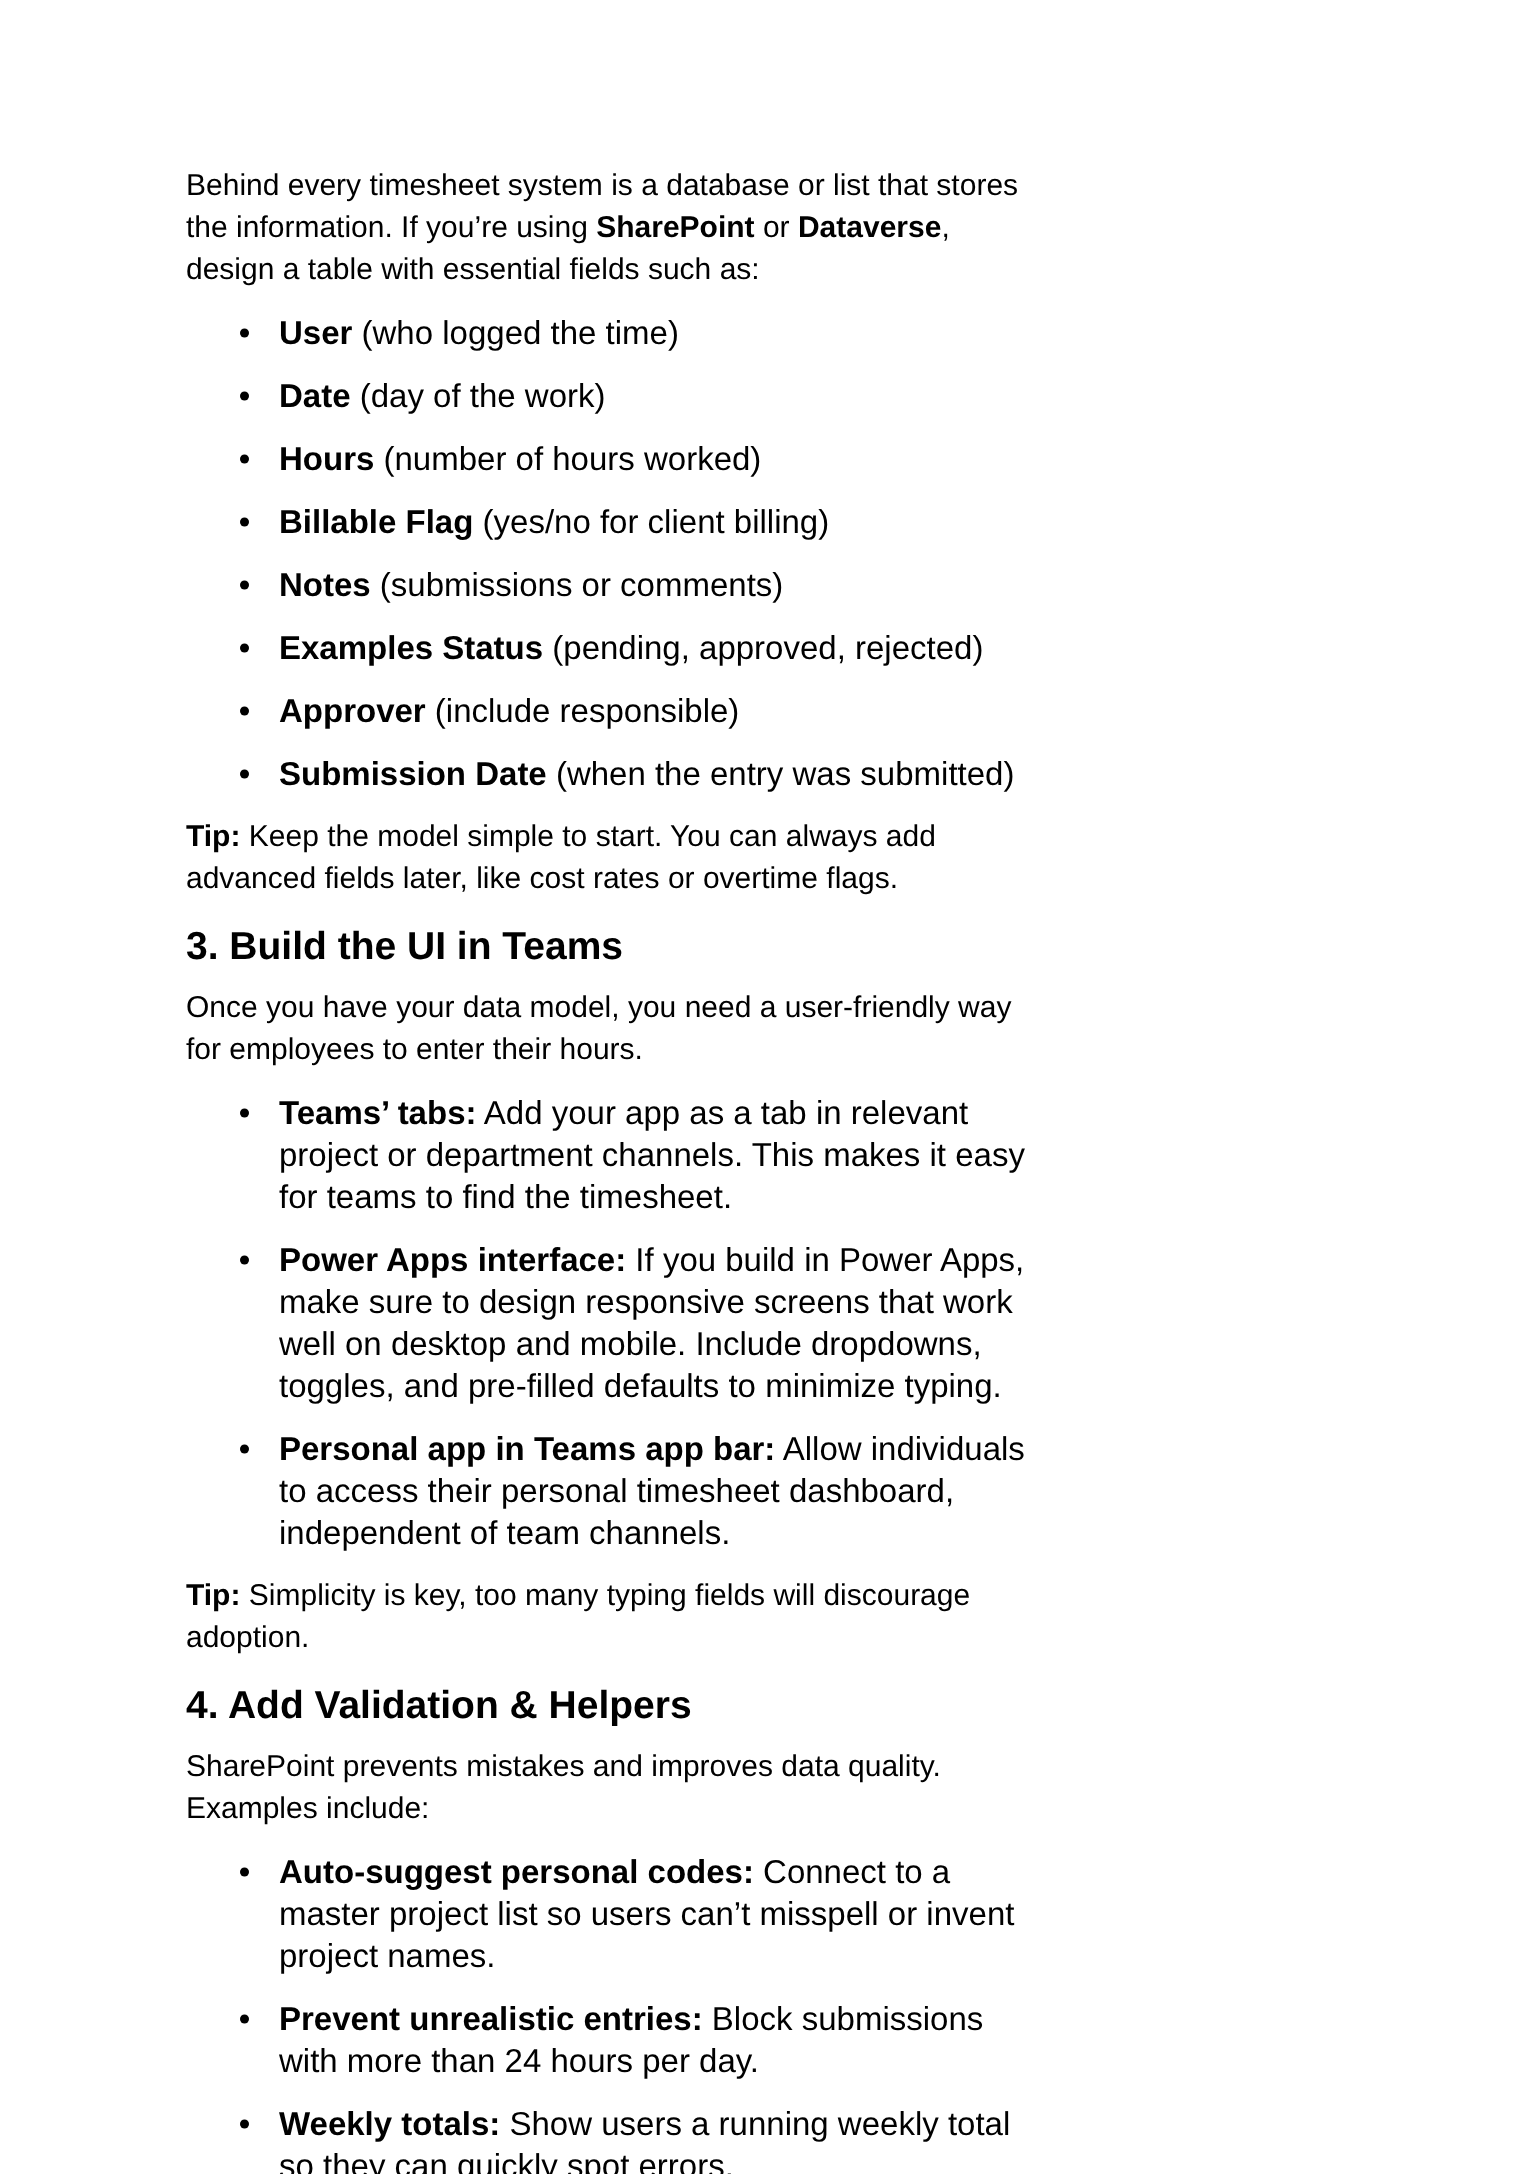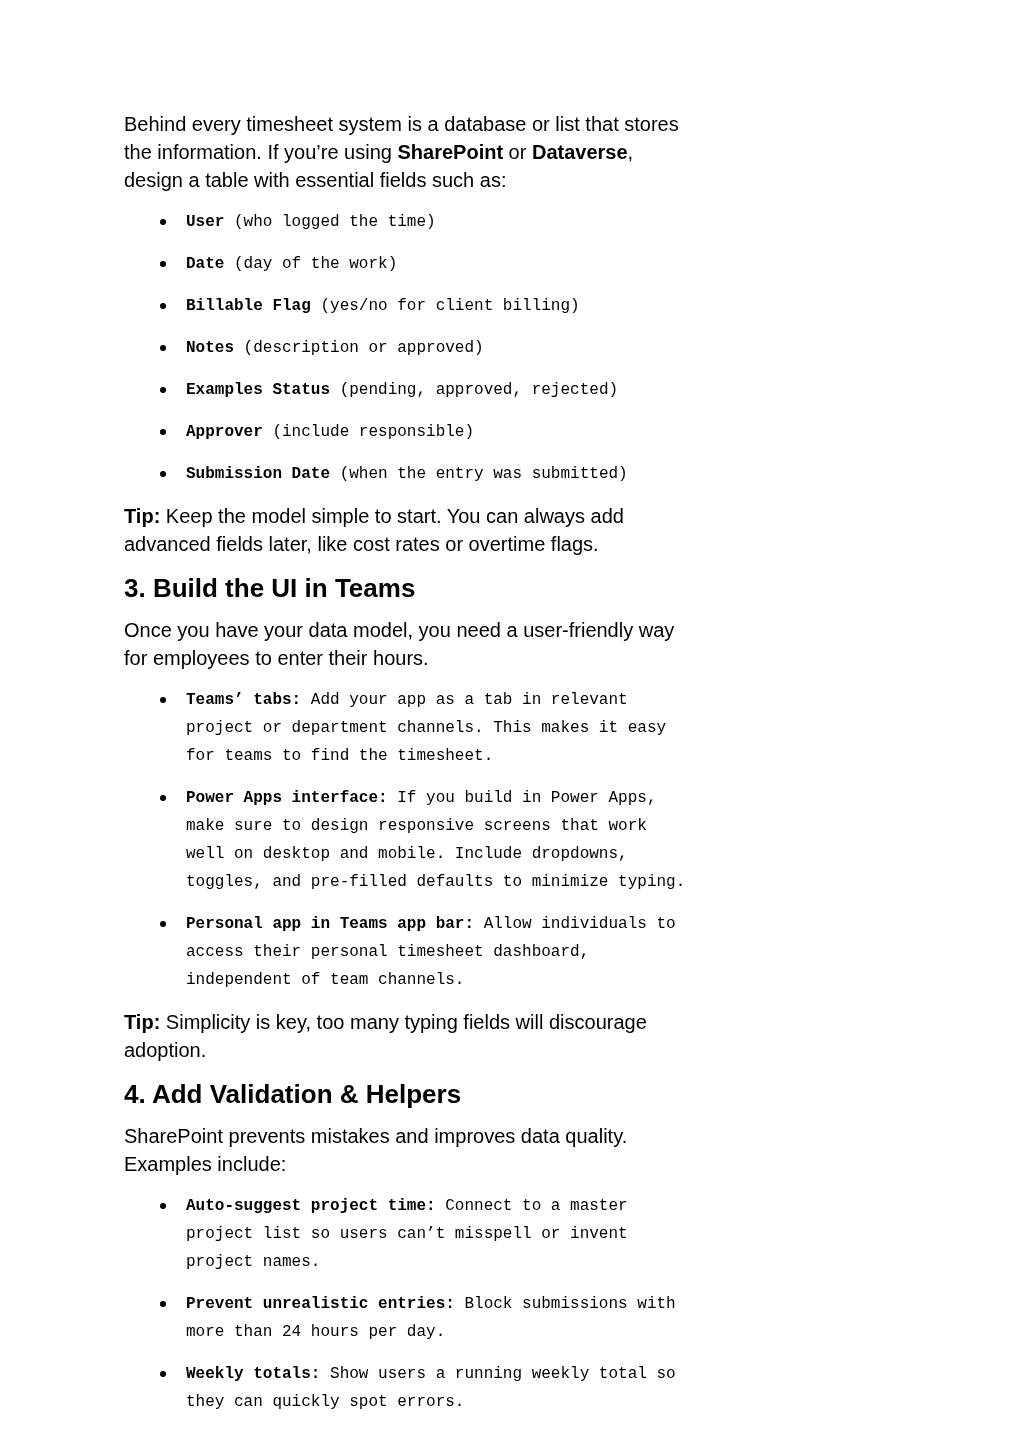--- a/index.html
+++ b/index.html
@@ -32,24 +32,23 @@
     margin: 16px 0 14px 0;
   }
   ul.doc-list {
     list-style: none;
     margin: 4px 0 14px 0;
     padding: 0;
   }
   ul.doc-list li {
     position: relative;
     padding-left: 62px;
-    font-size: 16px;
+    font-size: 22px;
     line-height: 28px;
     margin: 0 0 14px 0;
-    font-family: Liberation Mono, monospace;
   }
   ul.doc-list li .bullet {
     position: absolute;
     left: 36px;
     top: 11px;
     width: 6px;
     height: 6px;
     background: #000000;
     border-radius: 50%;
   }
@@ -66,25 +65,29 @@
     <li>
       <span class="bullet"></span>
       <b>User</b><span> (who logged the time)</span>
     </li>
     <li>
       <span class="bullet"></span>
       <b>Date</b><span> (day of the work)</span>
     </li>
     <li>
       <span class="bullet"></span>
+      <b>Hours</b><span> (number of hours worked)</span>
+    </li>
+    <li>
+      <span class="bullet"></span>
       <b>Billable Flag</b><span> (yes/no for client billing)</span>
     </li>
     <li>
       <span class="bullet"></span>
-      <b>Notes</b><span> (description or approved)</span>
+      <b>Notes</b><span> (submissions or comments)</span>
     </li>
     <li>
       <span class="bullet"></span>
       <b>Examples Status</b><span> (pending, approved, rejected)</span>
     </li>
     <li>
       <span class="bullet"></span>
       <b>Approver</b><span> (include responsible)</span>
     </li>
     <li>
@@ -120,21 +123,21 @@
     <b>Tip:</b><span> Simplicity is key, too many typing fields will discourage adoption.</span>
   </p>
 
   <h3 class="doc-heading">4. Add Validation &amp; Helpers</h3>
 
   <p class="body-text">SharePoint prevents mistakes and improves data quality. Examples include:</p>
 
   <ul class="doc-list">
     <li>
       <span class="bullet"></span>
-      <b>Auto-suggest project time:</b><span> Connect to a master project list so users can’t misspell or invent project names.</span>
+      <b>Auto-suggest personal codes:</b><span> Connect to a master project list so users can’t misspell or invent project names.</span>
     </li>
     <li>
       <span class="bullet"></span>
       <b>Prevent unrealistic entries:</b><span> Block submissions with more than 24 hours per day.</span>
     </li>
     <li>
       <span class="bullet"></span>
       <b>Weekly totals:</b><span> Show users a running weekly total so they can quickly spot errors.</span>
     </li>
   </ul>

